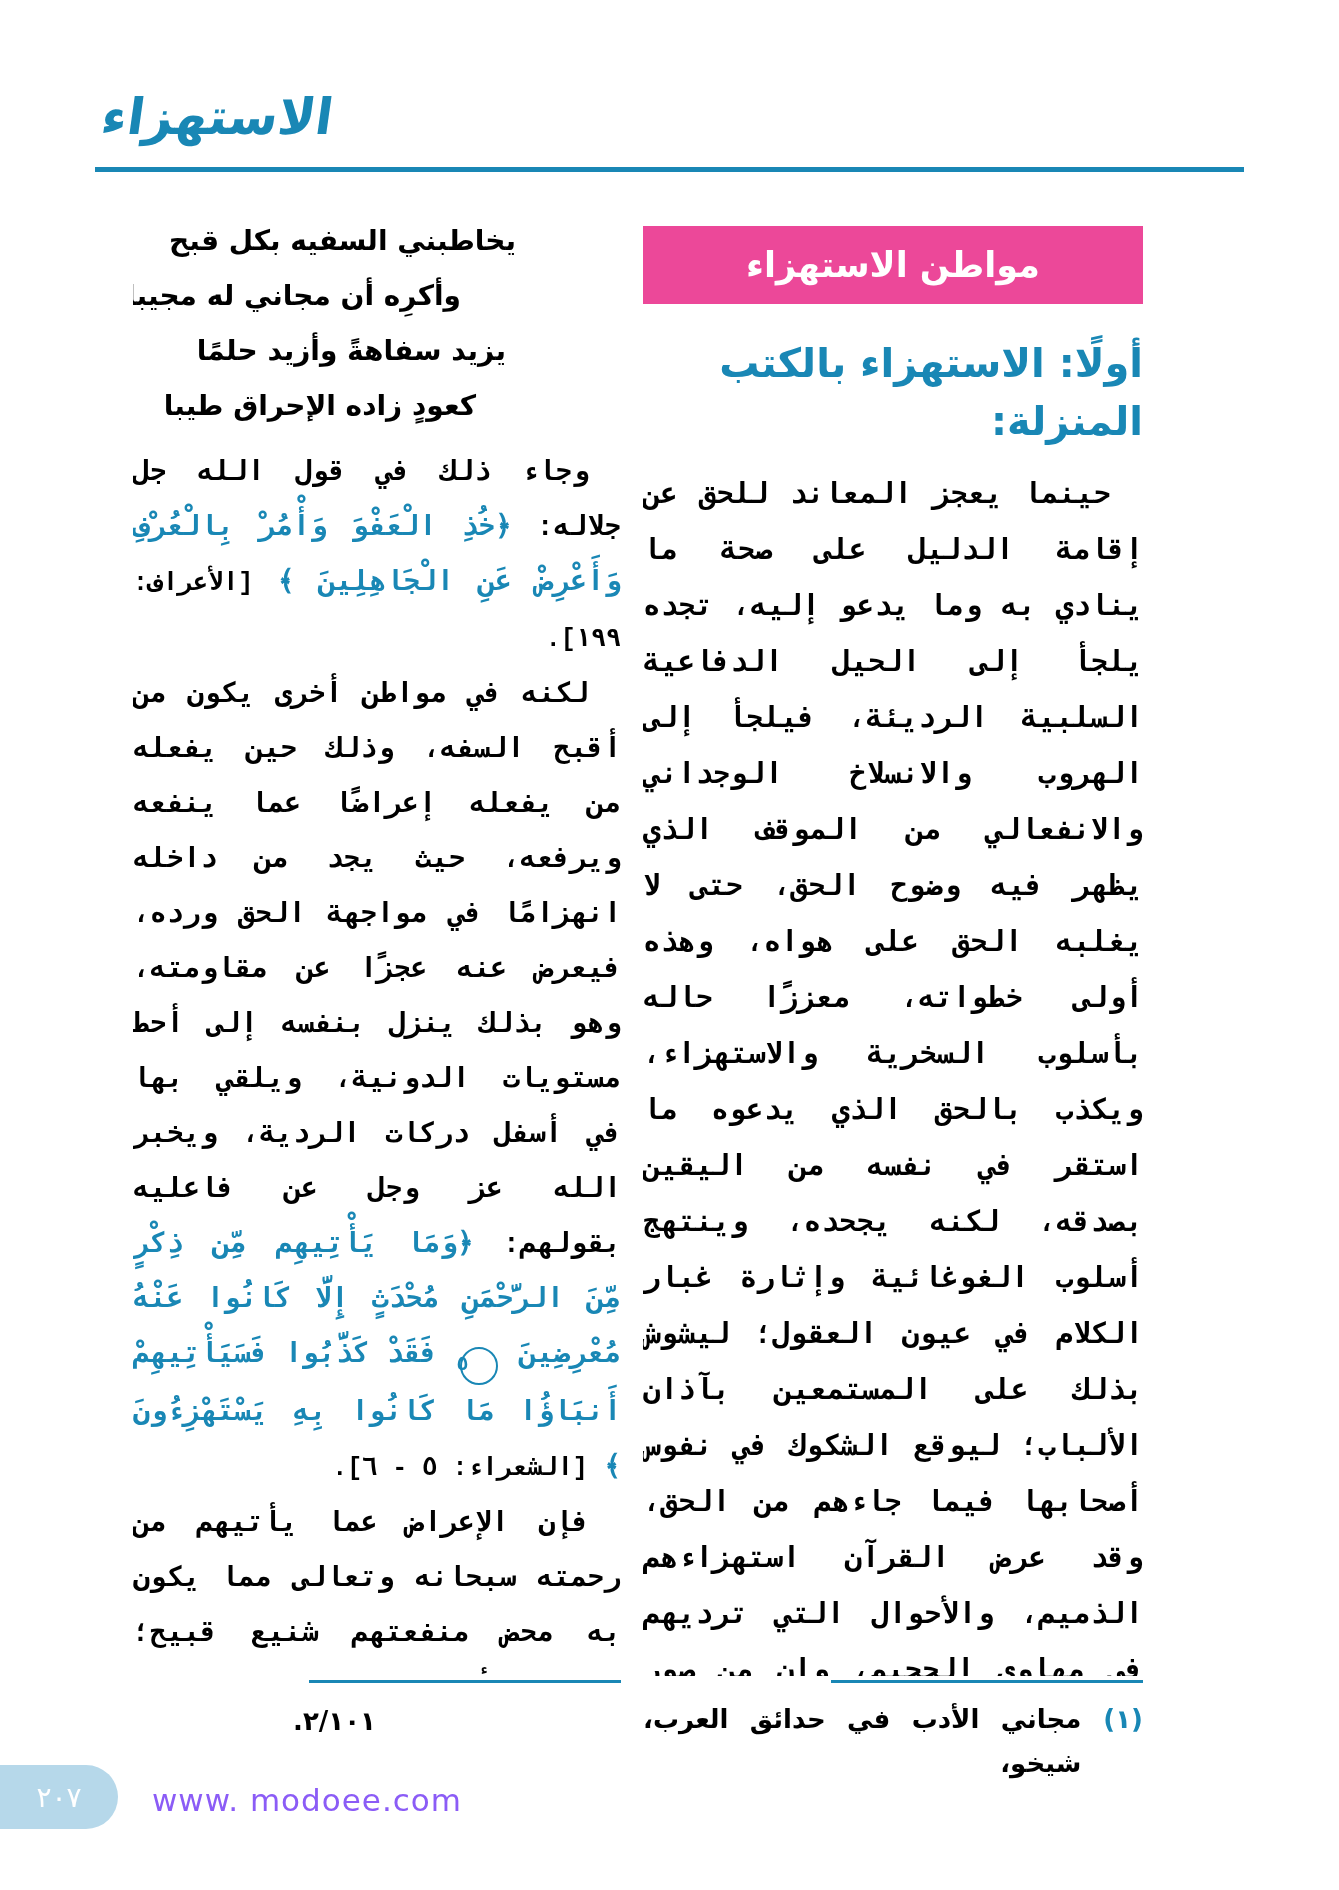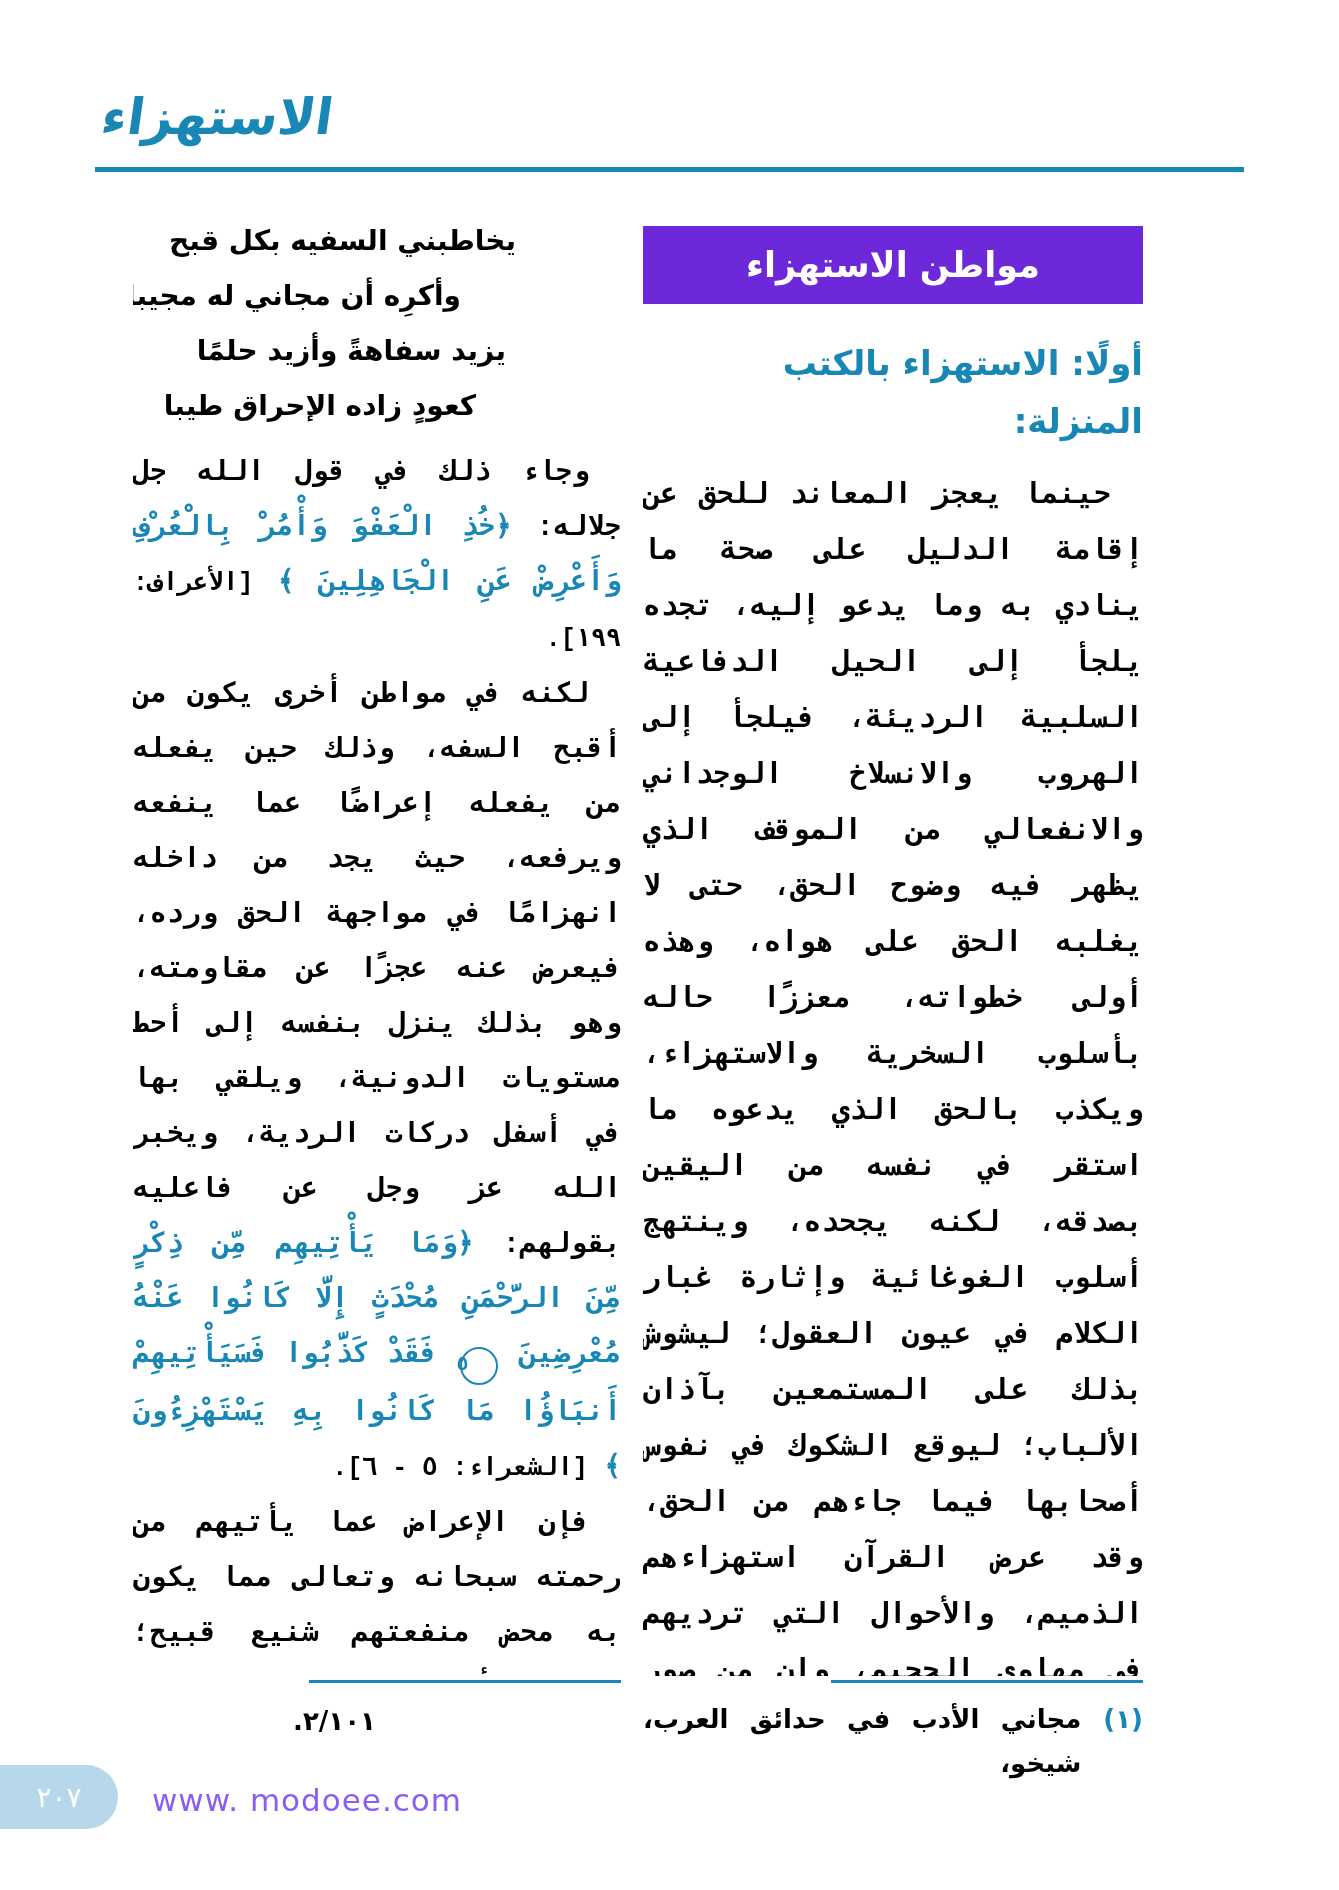--- a/index.html
+++ b/index.html
@@ -17,26 +17,26 @@
   .head-rule {
     position:absolute; left:95px; right:95px; top:167px; height:5px;
     background:#1987b5;
   }
   
   .col { position:absolute; overflow:hidden; }
   .col-right { left:643px; width:500px; top:226px; height:1450px; }
   .col-left  { left:133px; width:488px; top:213px; height:1462px; }
 
   .section-box {
-    background:#6d28d9; color:#fff; height:78px;
+    background:#ec4899; color:#fff; height:78px;
     display:flex; align-items:center; justify-content:center;
     font-size:35px; font-weight:700; margin-bottom:30px;
   }
   .subheading {
-    color:#1987b5; font-size:34px; font-weight:700;
+    color:#1987b5; font-size:40px; font-weight:700;
     margin:0 0 18px 0; line-height:58px; text-align:right;
   }
   .body {
     font-size:29px; line-height:56px; font-weight:700;
     text-align:justify; margin:0;
   }
   .col-left .body { font-size:28px; line-height:55px; }
   .indent { text-indent:32px;font-family:Liberation Mono, monospace; }
   .lead { font-weight:700; }
 

